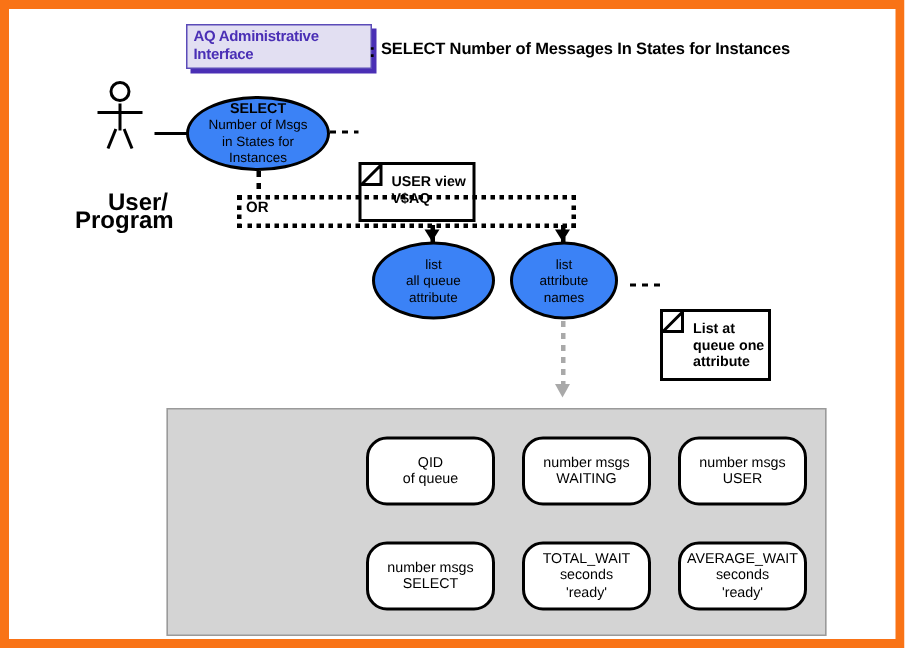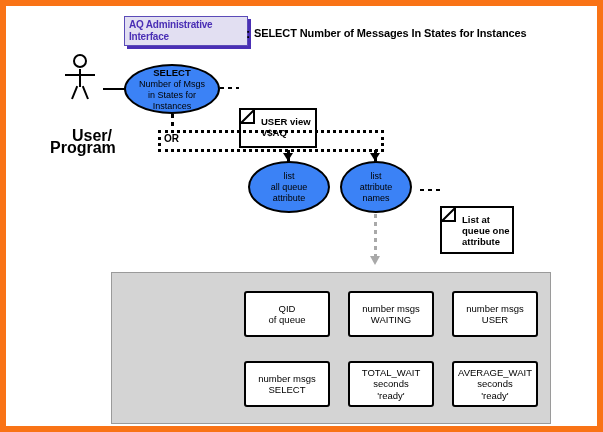--- a/index.html
+++ b/index.html
@@ -206,21 +206,21 @@
     left: 105px; top: 266px;
     width: 440px; height: 152px;
     background: #d4d4d4;
     border: 1px solid #9a9a9a;
     box-sizing: border-box;
   }
   .rrect {
     position: absolute;
     background: #ffffff;
     border: 2px solid #000;
-    border-radius: 3px;
+    border-radius: 14px;
     box-sizing: border-box;
     display: flex; align-items: center; justify-content: center;
     text-align: center;
     font-size: 9.5px;
     color: #000;
     line-height: 11.5px;
   }
   .row1 { top: 18px; height: 46px; }
   .row2 { top: 88px; height: 46px; }
   .col1 { left: 132px; width: 86px; }

